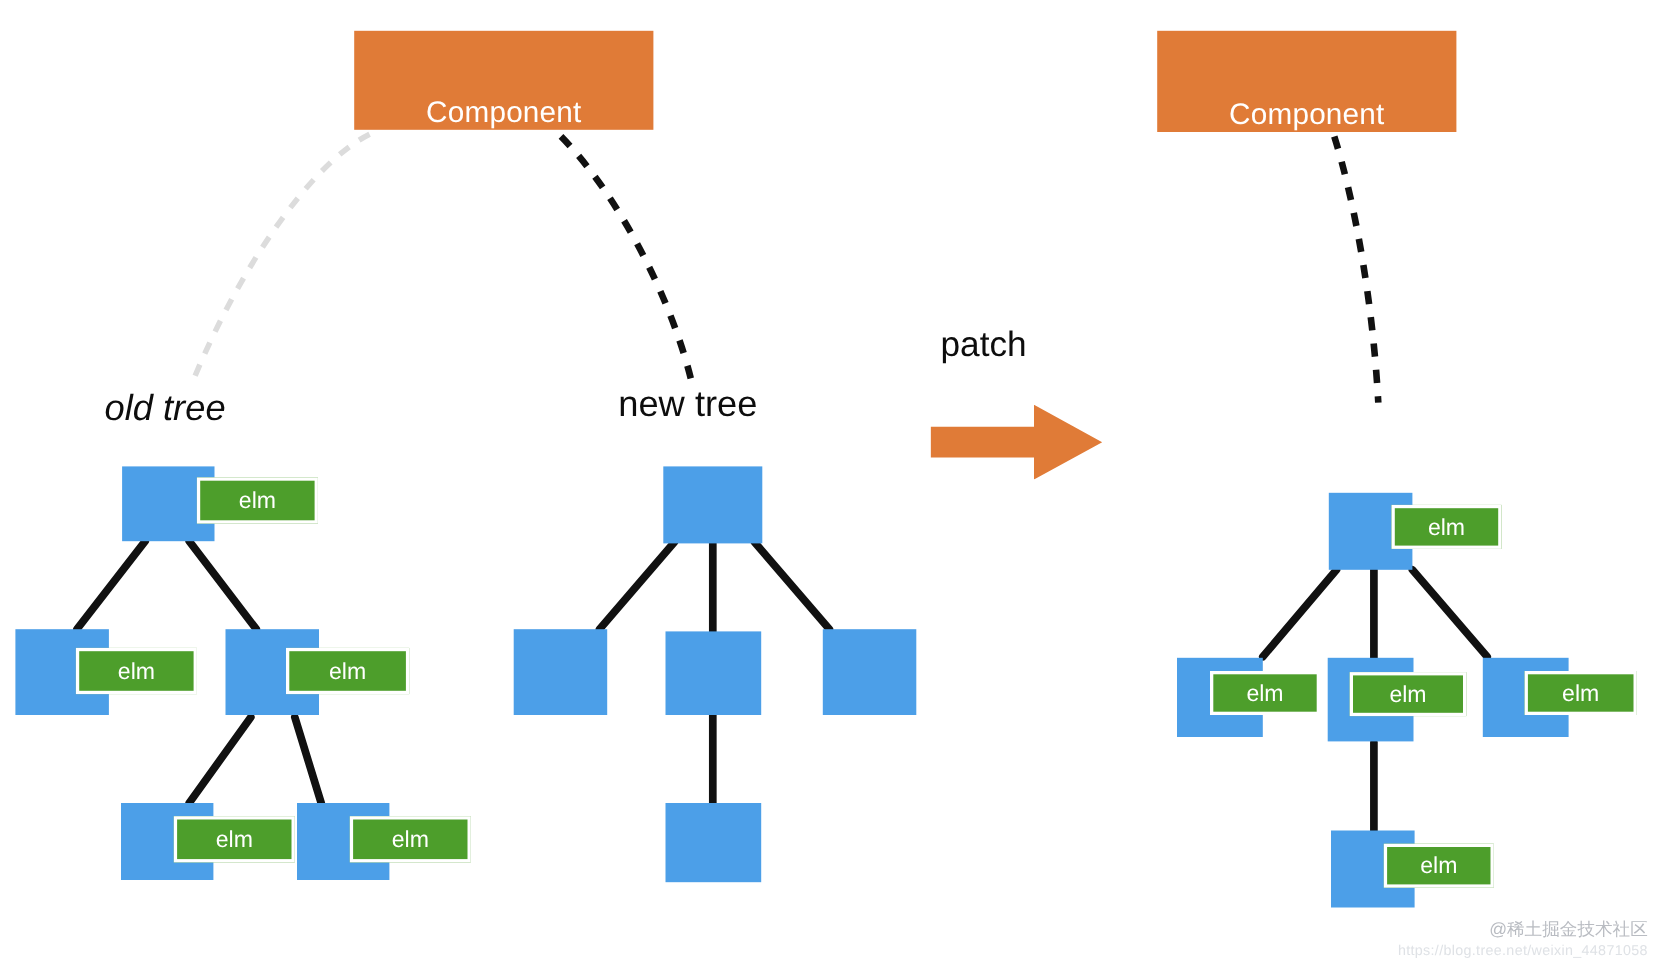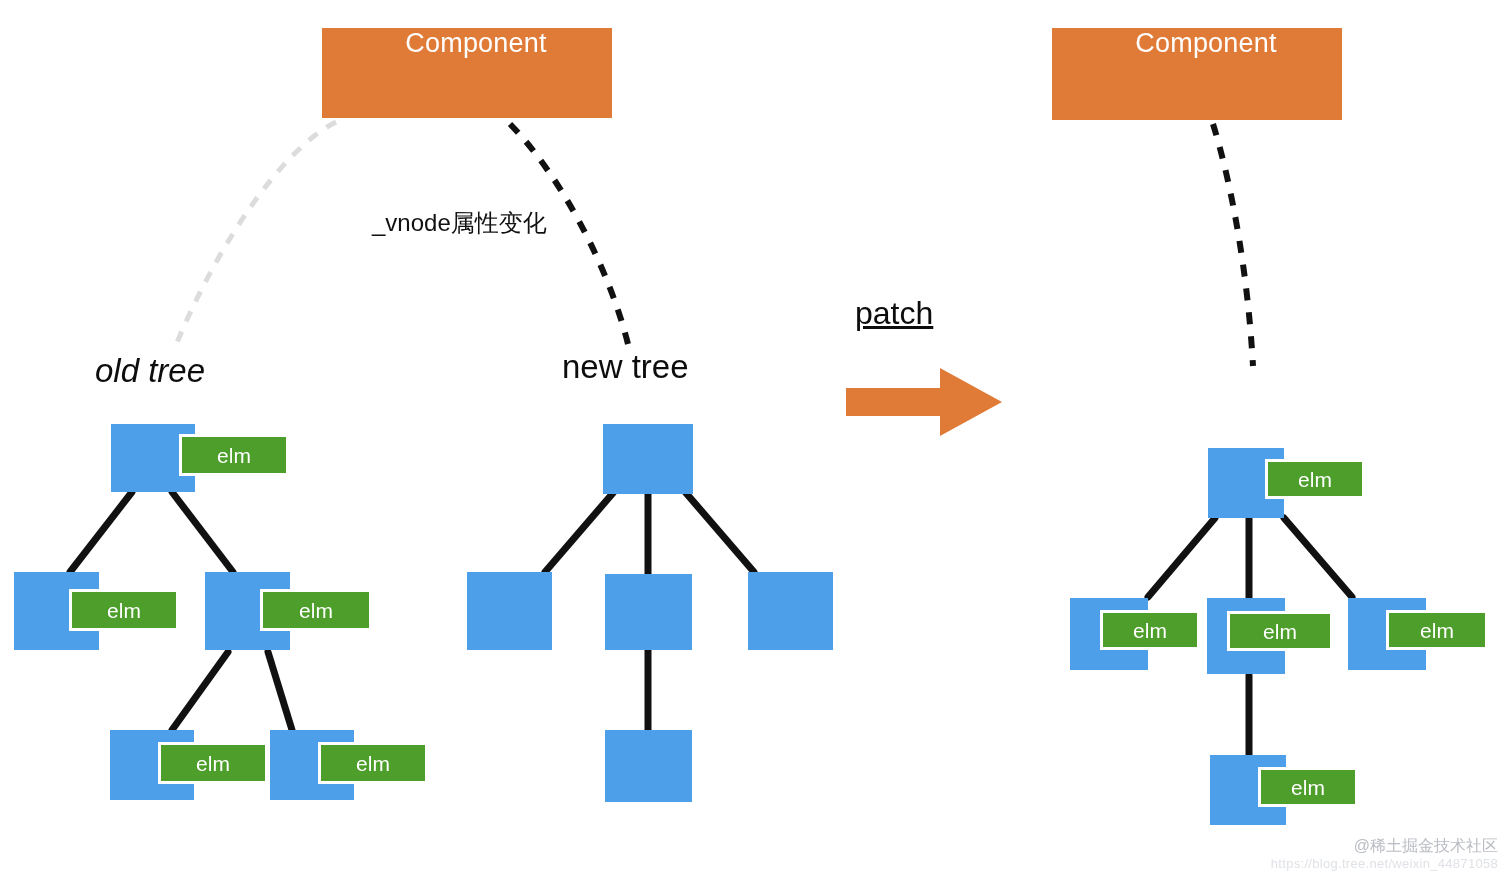--- a/index.html
+++ b/index.html
@@ -30,26 +30,25 @@
     width: 1512px;
     height: 886px;
     pointer-events: none;
   }
 
   
   .component-box {
     position: absolute;
     background: #e07b37;
     display: flex;
-    align-items: flex-start;
+    align-items: flex-end;
     justify-content: center;
     color: #ffffff;
     font-size: 27px;
     letter-spacing: 0.2px;
-    padding-left: 18px;
   }
   #component-left  { left: 322px; top: 28px;  width: 272px; height: 90px; }
   #component-right { left: 1052px; top: 28px; width: 272px; height: 92px; }
 
   
   .tree-caption {
     position: absolute;
     font-size: 33px;
     color: #0d0d0d;
     white-space: nowrap;
@@ -58,21 +57,20 @@
   #caption-new   { left: 562px; top: 348px; text-align: right; }
   #caption-vnode { left: 1163px; top: 371px; }
 
   
   #patch-label {
     position: absolute;
     left: 855px;
     top: 295px;
     font-size: 32px;
     color: #0d0d0d;
-    text-decoration: underline;
   }
 
   
   #patch-arrow {
     position: absolute;
     left: 846px;
     top: 368px;
     width: 156px;
     height: 68px;
   }
@@ -166,21 +164,20 @@
   </svg>
 
   <div class="component-box" id="component-left">
     <span>Component</span>
   </div>
 
   <div class="component-box" id="component-right">
     <span>Component</span>
   </div>
 
-  <div id="vnode-change-label">_vnode属性变化</div>
 
   <div class="tree-caption" id="caption-old">old tree</div>
   <div class="tree-caption" id="caption-new">new tree</div>
 
   <div id="patch-label">patch</div>
 
   <svg id="patch-arrow" viewBox="0 0 156 68">
     <polygon points="0,20 94,20 94,0 156,34 94,68 94,48 0,48" fill="#e07b37"></polygon>
   </svg>
 

